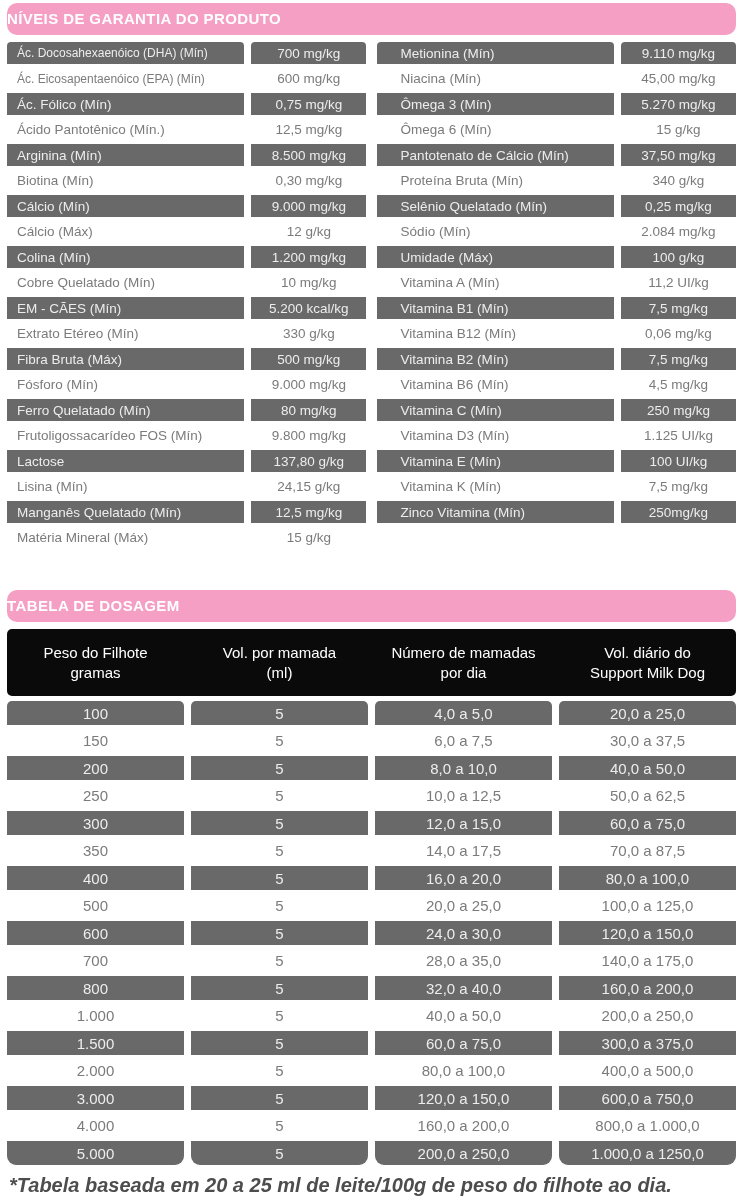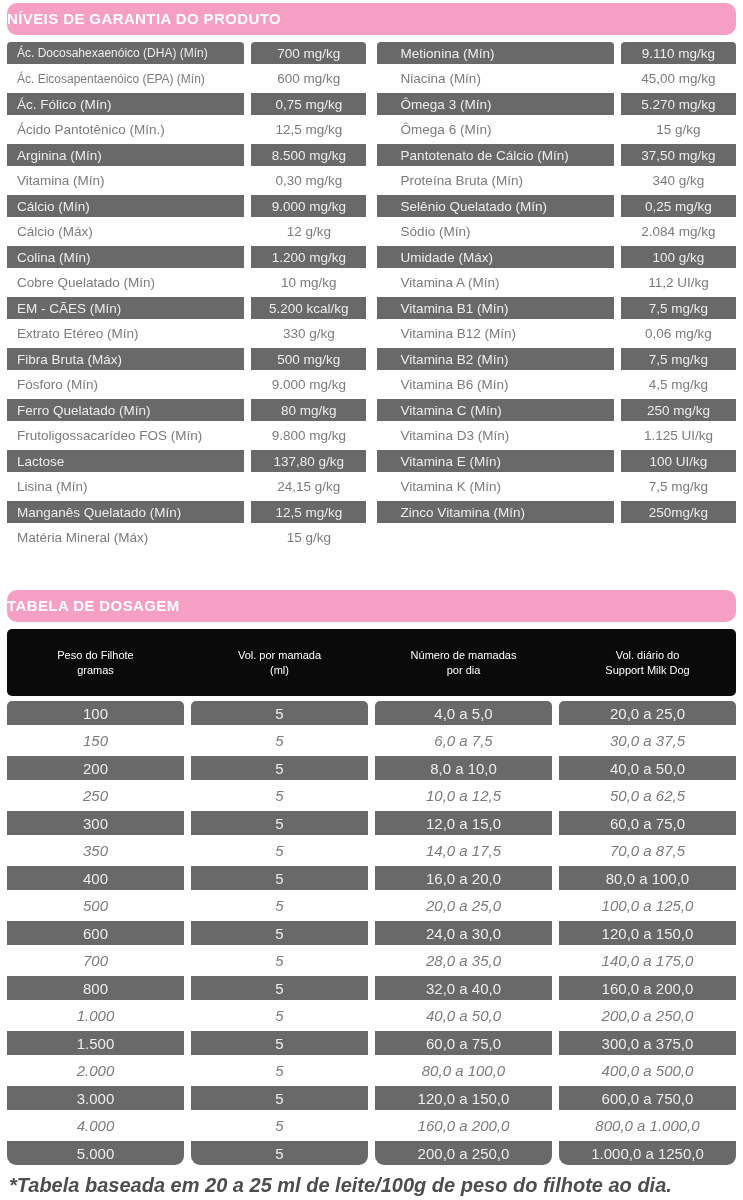--- a/index.html
+++ b/index.html
@@ -38,31 +38,31 @@
   .g-row.dark .g-label,.g-row.dark .g-value{background:var(--dark);color:var(--dark-text);}
   .g-row.light{color:var(--light-text);}
   .g-row:first-child .g-label,.g-row:first-child .g-value{border-radius:4px 4px 0 0;}
   .g-col.left .g-row:nth-child(1) .g-label,
   .g-col.left .g-row:nth-child(2) .g-label{font-size:12px;}
   
   .dosage{margin-top:38px;}
   .d-header{
     margin-top:7px;background:var(--black);border-radius:5px;height:67px;
     display:grid;grid-template-columns:1fr 1fr 1fr 1fr;gap:7px;
-    align-items:center;color:#fff;text-align:center;font-size:11px;
+    align-items:center;color:#fff;text-align:center;font-size:15px;
   }
   .d-h-cell{display:flex;flex-direction:column;line-height:1.3;}
   .d-rows{margin-top:5px;}
   .d-row{
     display:grid;grid-template-columns:1fr 1fr 1fr 1fr;gap:7px;
     height:24px;margin-bottom:3.5px;font-size:15px;
   }
   .d-cell{display:flex;align-items:center;justify-content:center;height:100%;white-space:nowrap;}
   .d-row.dark .d-cell{background:var(--dark);color:var(--dark-text);}
-  .d-row.light{color:var(--light-text);font-style:italic;}
+  .d-row.light{color:var(--light-text);}
   .d-row.first .d-cell{border-radius:5px 5px 0 0;}
   .d-row.last .d-cell{border-radius:0 0 9px 9px;}
   .footnote{
     margin-top:9px;padding-left:2px;font-style:italic;font-weight:bold;
     font-size:20px;color:var(--foot-text);
   }
 </style>
 </head>
 <body>
 
@@ -86,21 +86,21 @@
           </div>
           <div class="g-row light">
             <div class="g-label">Ácido Pantotênico (Mín.)</div>
             <div class="g-value">12,5 mg/kg</div>
           </div>
           <div class="g-row dark">
             <div class="g-label">Arginina (Mín)</div>
             <div class="g-value">8.500 mg/kg</div>
           </div>
           <div class="g-row light">
-            <div class="g-label">Vitamina (Mín)</div>
+            <div class="g-label">Biotina (Mín)</div>
             <div class="g-value">0,30 mg/kg</div>
           </div>
           <div class="g-row dark">
             <div class="g-label">Cálcio (Mín)</div>
             <div class="g-value">9.000 mg/kg</div>
           </div>
           <div class="g-row light">
             <div class="g-label">Cálcio (Máx)</div>
             <div class="g-value">12 g/kg</div>
           </div>

